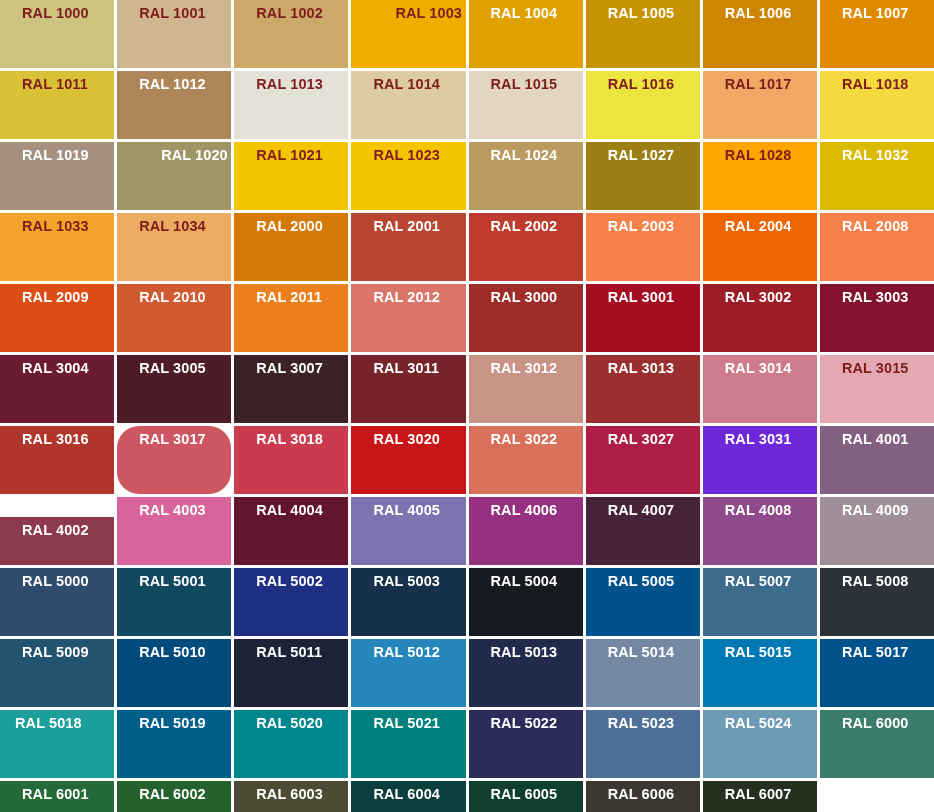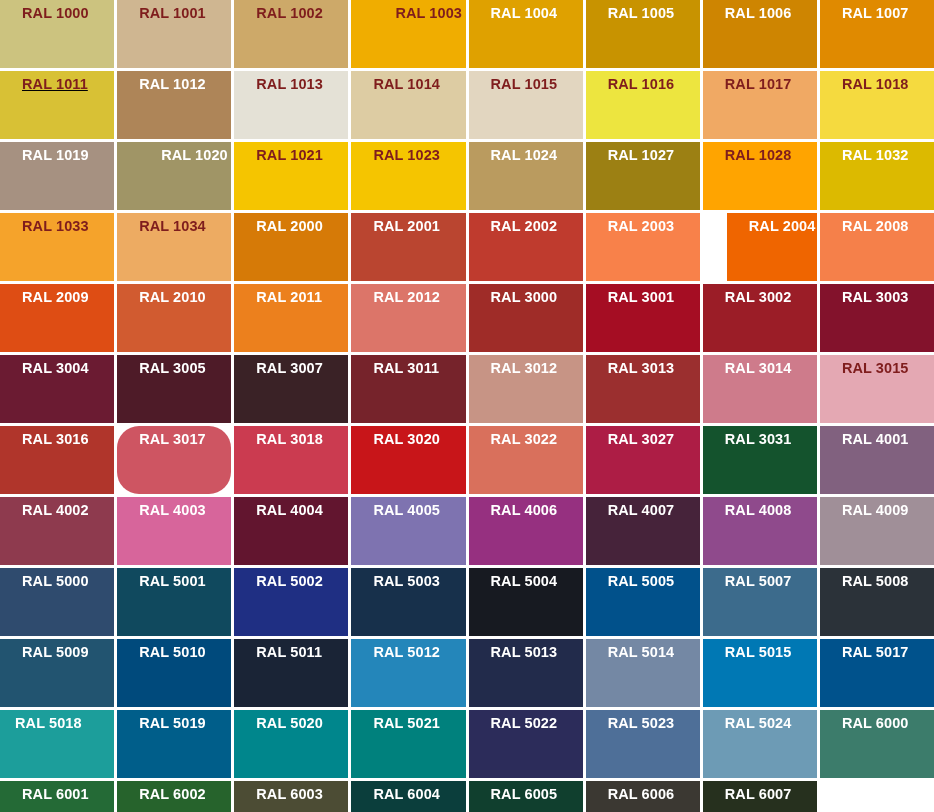--- a/index.html
+++ b/index.html
@@ -61,21 +61,21 @@
     </div>
     <div class="swatch" style="background-color: rgb(200, 147, 0);">
       <span class="swatch-label t-light">RAL 1005</span>
     </div>
     <div class="swatch" style="background-color: rgb(206, 133, 1);">
       <span class="swatch-label t-light">RAL 1006</span>
     </div>
     <div class="swatch" style="background-color: rgb(224, 138, 0);">
       <span class="swatch-label t-light">RAL 1007</span>
     </div>
-    <div class="swatch" style="background-color: rgb(216, 193, 53); text-decoration: underline;">
+    <div class="swatch" style="background-color: rgb(216, 193, 53);">
       <span class="swatch-label t-dark">RAL 1011</span>
     </div>
     <div class="swatch" style="background-color: rgb(174, 133, 88);">
       <span class="swatch-label t-light">RAL 1012</span>
     </div>
     <div class="swatch" style="background-color: rgb(228, 225, 214);">
       <span class="swatch-label t-dark">RAL 1013</span>
     </div>
     <div class="swatch" style="background-color: rgb(221, 204, 163);">
       <span class="swatch-label t-dark">RAL 1014</span>
@@ -127,21 +127,21 @@
     </div>
     <div class="swatch" style="background-color: rgb(186, 69, 48);">
       <span class="swatch-label t-light">RAL 2001</span>
     </div>
     <div class="swatch" style="background-color: rgb(191, 59, 46);">
       <span class="swatch-label t-light">RAL 2002</span>
     </div>
     <div class="swatch" style="background-color: rgb(248, 129, 74);">
       <span class="swatch-label t-light">RAL 2003</span>
     </div>
-    <div class="swatch" style="background-color: rgb(239, 101, 0); margin-left: 24px;">
+    <div class="swatch" style="background-color: rgb(239, 101, 0);">
       <span class="swatch-label t-light">RAL 2004</span>
     </div>
     <div class="swatch" style="background-color: rgb(245, 128, 74);">
       <span class="swatch-label t-light">RAL 2008</span>
     </div>
     <div class="swatch" style="background-color: rgb(222, 77, 20);">
       <span class="swatch-label t-light">RAL 2009</span>
     </div>
     <div class="swatch" style="background-color: rgb(209, 91, 48);">
       <span class="swatch-label t-light">RAL 2010</span>
@@ -199,27 +199,27 @@
     </div>
     <div class="swatch" style="background-color: rgb(200, 21, 25);">
       <span class="swatch-label t-light">RAL 3020</span>
     </div>
     <div class="swatch" style="background-color: rgb(217, 112, 92);">
       <span class="swatch-label t-light">RAL 3022</span>
     </div>
     <div class="swatch" style="background-color: rgb(173, 29, 69);">
       <span class="swatch-label t-light">RAL 3027</span>
     </div>
-    <div class="swatch" style="background-color: #14532d;">
+    <div class="swatch" style="background-color: #6d28d9;">
       <span class="swatch-label t-light">RAL 3031</span>
     </div>
     <div class="swatch" style="background-color: rgb(129, 97, 127);">
       <span class="swatch-label t-light">RAL 4001</span>
     </div>
-    <div class="swatch" style="background-color: rgb(142, 58, 78);">
+    <div class="swatch" style="background-color: rgb(142, 58, 78); margin-top: 20px;">
       <span class="swatch-label t-light">RAL 4002</span>
     </div>
     <div class="swatch" style="background-color: rgb(215, 101, 155);">
       <span class="swatch-label t-light">RAL 4003</span>
     </div>
     <div class="swatch" style="background-color: rgb(98, 21, 47);">
       <span class="swatch-label t-light">RAL 4004</span>
     </div>
     <div class="swatch" style="background-color: rgb(126, 115, 176);">
       <span class="swatch-label t-light">RAL 4005</span>

